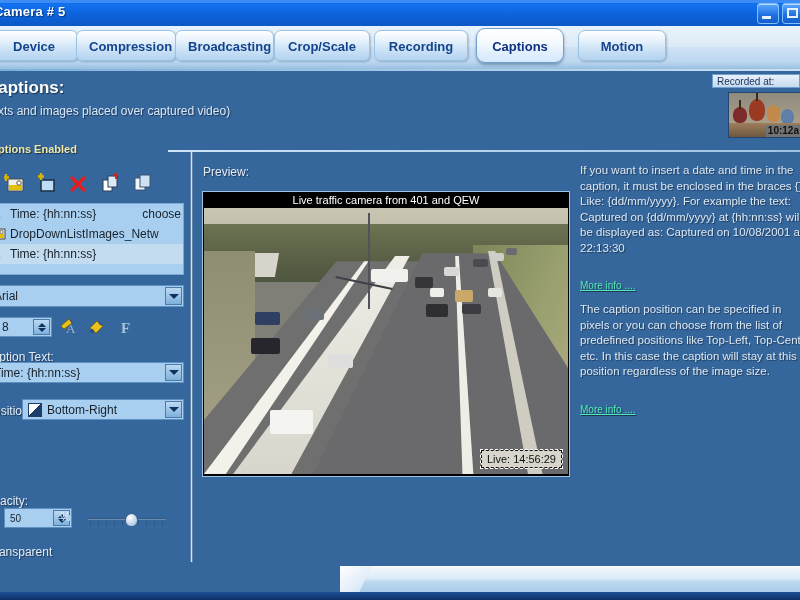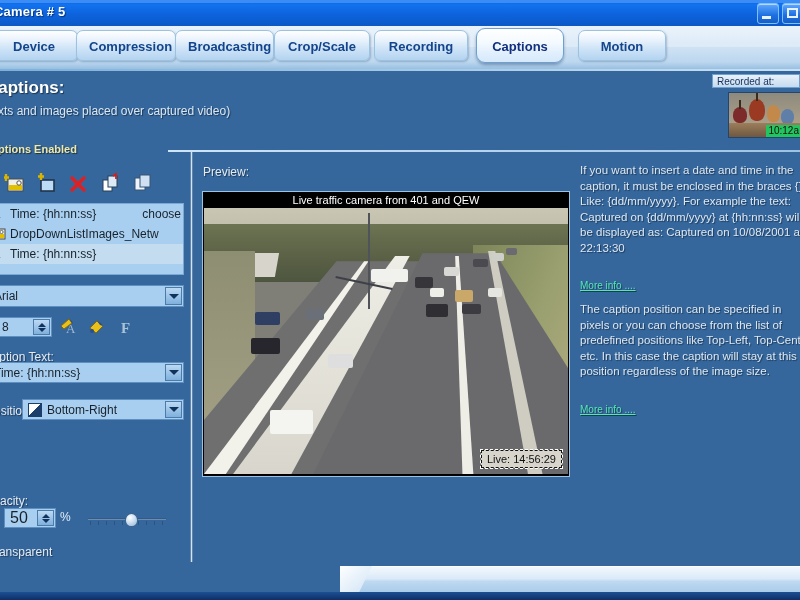--- a/index.html
+++ b/index.html
@@ -118,22 +118,22 @@
   .lbl-captext{position:absolute;left:-16px;top:350px;}
   .row-captext{position:absolute;left:-12px;top:362px;width:196px;height:21px;}
 
   .lbl-pos{position:absolute;left:-14px;top:404px;}
   .row-pos{position:absolute;left:22px;top:399px;width:162px;height:21px;}
   .posicon{width:14px;height:14px;margin-right:5px;flex:none;
      background:linear-gradient(135deg,#ffffff 0%,#ffffff 48%,#1b3f6a 50%,#1b3f6a 100%);
      border:1px solid #1b3f6a;box-sizing:border-box;}
 
   .lbl-opacity{position:absolute;left:-16px;top:494px;}
-  .row-opacity{position:absolute;left:4px;top:508px;width:52px;height:20px;
-     background:#a9cff0;border:1px solid #5d8fc0;box-sizing:border-box;color:#17222c;font-size:16px;
+  .row-opacity{position:absolute;left:4px;top:508px;width:68px;height:20px;
+     background:#a9cff0;border:1px solid #5d8fc0;box-sizing:border-box;color:#17222c;font-size:10px;
      display:flex;align-items:center;padding-left:5px;}
   .pct{position:absolute;left:60px;top:510px;color:#e3ecf6;font-size:12px;}
 
   .slider{position:absolute;left:88px;top:510px;width:78px;height:18px;}
   .slider .track{position:absolute;left:0;top:8px;width:78px;height:2px;
     background:linear-gradient(to bottom,#1d3f66,#7fa8cf);}
   .slider .ticks{position:absolute;left:2px;top:11px;width:74px;height:4px;
     background:repeating-linear-gradient(to right,#2c5480 0 1px,transparent 1px 8px);}
   .slider .knob{position:absolute;left:36px;top:3px;width:11px;height:12px;border-radius:50% 50% 45% 45%;
     background:radial-gradient(circle at 35% 30%,#ffffff,#cfe0f1 45%,#8fb3d4 100%);
@@ -194,22 +194,22 @@
   
   .recbox{position:absolute;left:712px;top:74px;width:88px;height:14px;
      background:linear-gradient(to bottom,#e8f1fa,#c6dbef);border:1px solid #6d9fd0;
      color:#16305c;font-size:10px;line-height:13px;padding-left:4px;box-sizing:border-box;}
   .thumb{position:absolute;left:728px;top:92px;width:72px;height:44px;overflow:hidden;
      border:1px solid #24456f;background:#6a5c4c;}
   .thumb .sk{position:absolute;left:0;top:0;width:100%;height:100%;
      background:linear-gradient(to bottom,#8d8a7d,#b7a88f);}
   .dome{position:absolute;border-radius:50% 50% 42% 42%;}
   .spire{position:absolute;width:2px;background:#3b2a18;}
-  .thumb .tstamp{position:absolute;right:0;bottom:0;background:#22c55e;color:#111;
-     font-size:10px;line-height:12px;padding:0 2px;font-weight:normal;margin-left:28px;}
+  .thumb .tstamp{position:absolute;right:0;bottom:0;background:#737373;color:#111;
+     font-size:10px;line-height:12px;padding:0 2px;font-weight:bold;margin-left:28px;}
 
   
   .btnbar{position:absolute;left:0;bottom:8px;width:800px;height:26px;}
   .btnbar .plate{position:absolute;left:340px;top:0;width:460px;height:26px;
      background:linear-gradient(to bottom,#f2f8fd 0%,#dbeaf8 45%,#bfd9f1 55%,#a8cbe9 100%);
      border-top:1px solid #ffffff;border-bottom:1px solid #6f9cc6;}
   .btnbar .lead{position:absolute;left:340px;top:0;width:32px;height:26px;
      background:linear-gradient(to bottom right,#ffffff,#cfe3f5);
      clip-path:polygon(0 0,100% 0,60% 100%,0 100%);}
   .dbtn{position:absolute;top:0;height:26px;line-height:26px;text-align:center;

